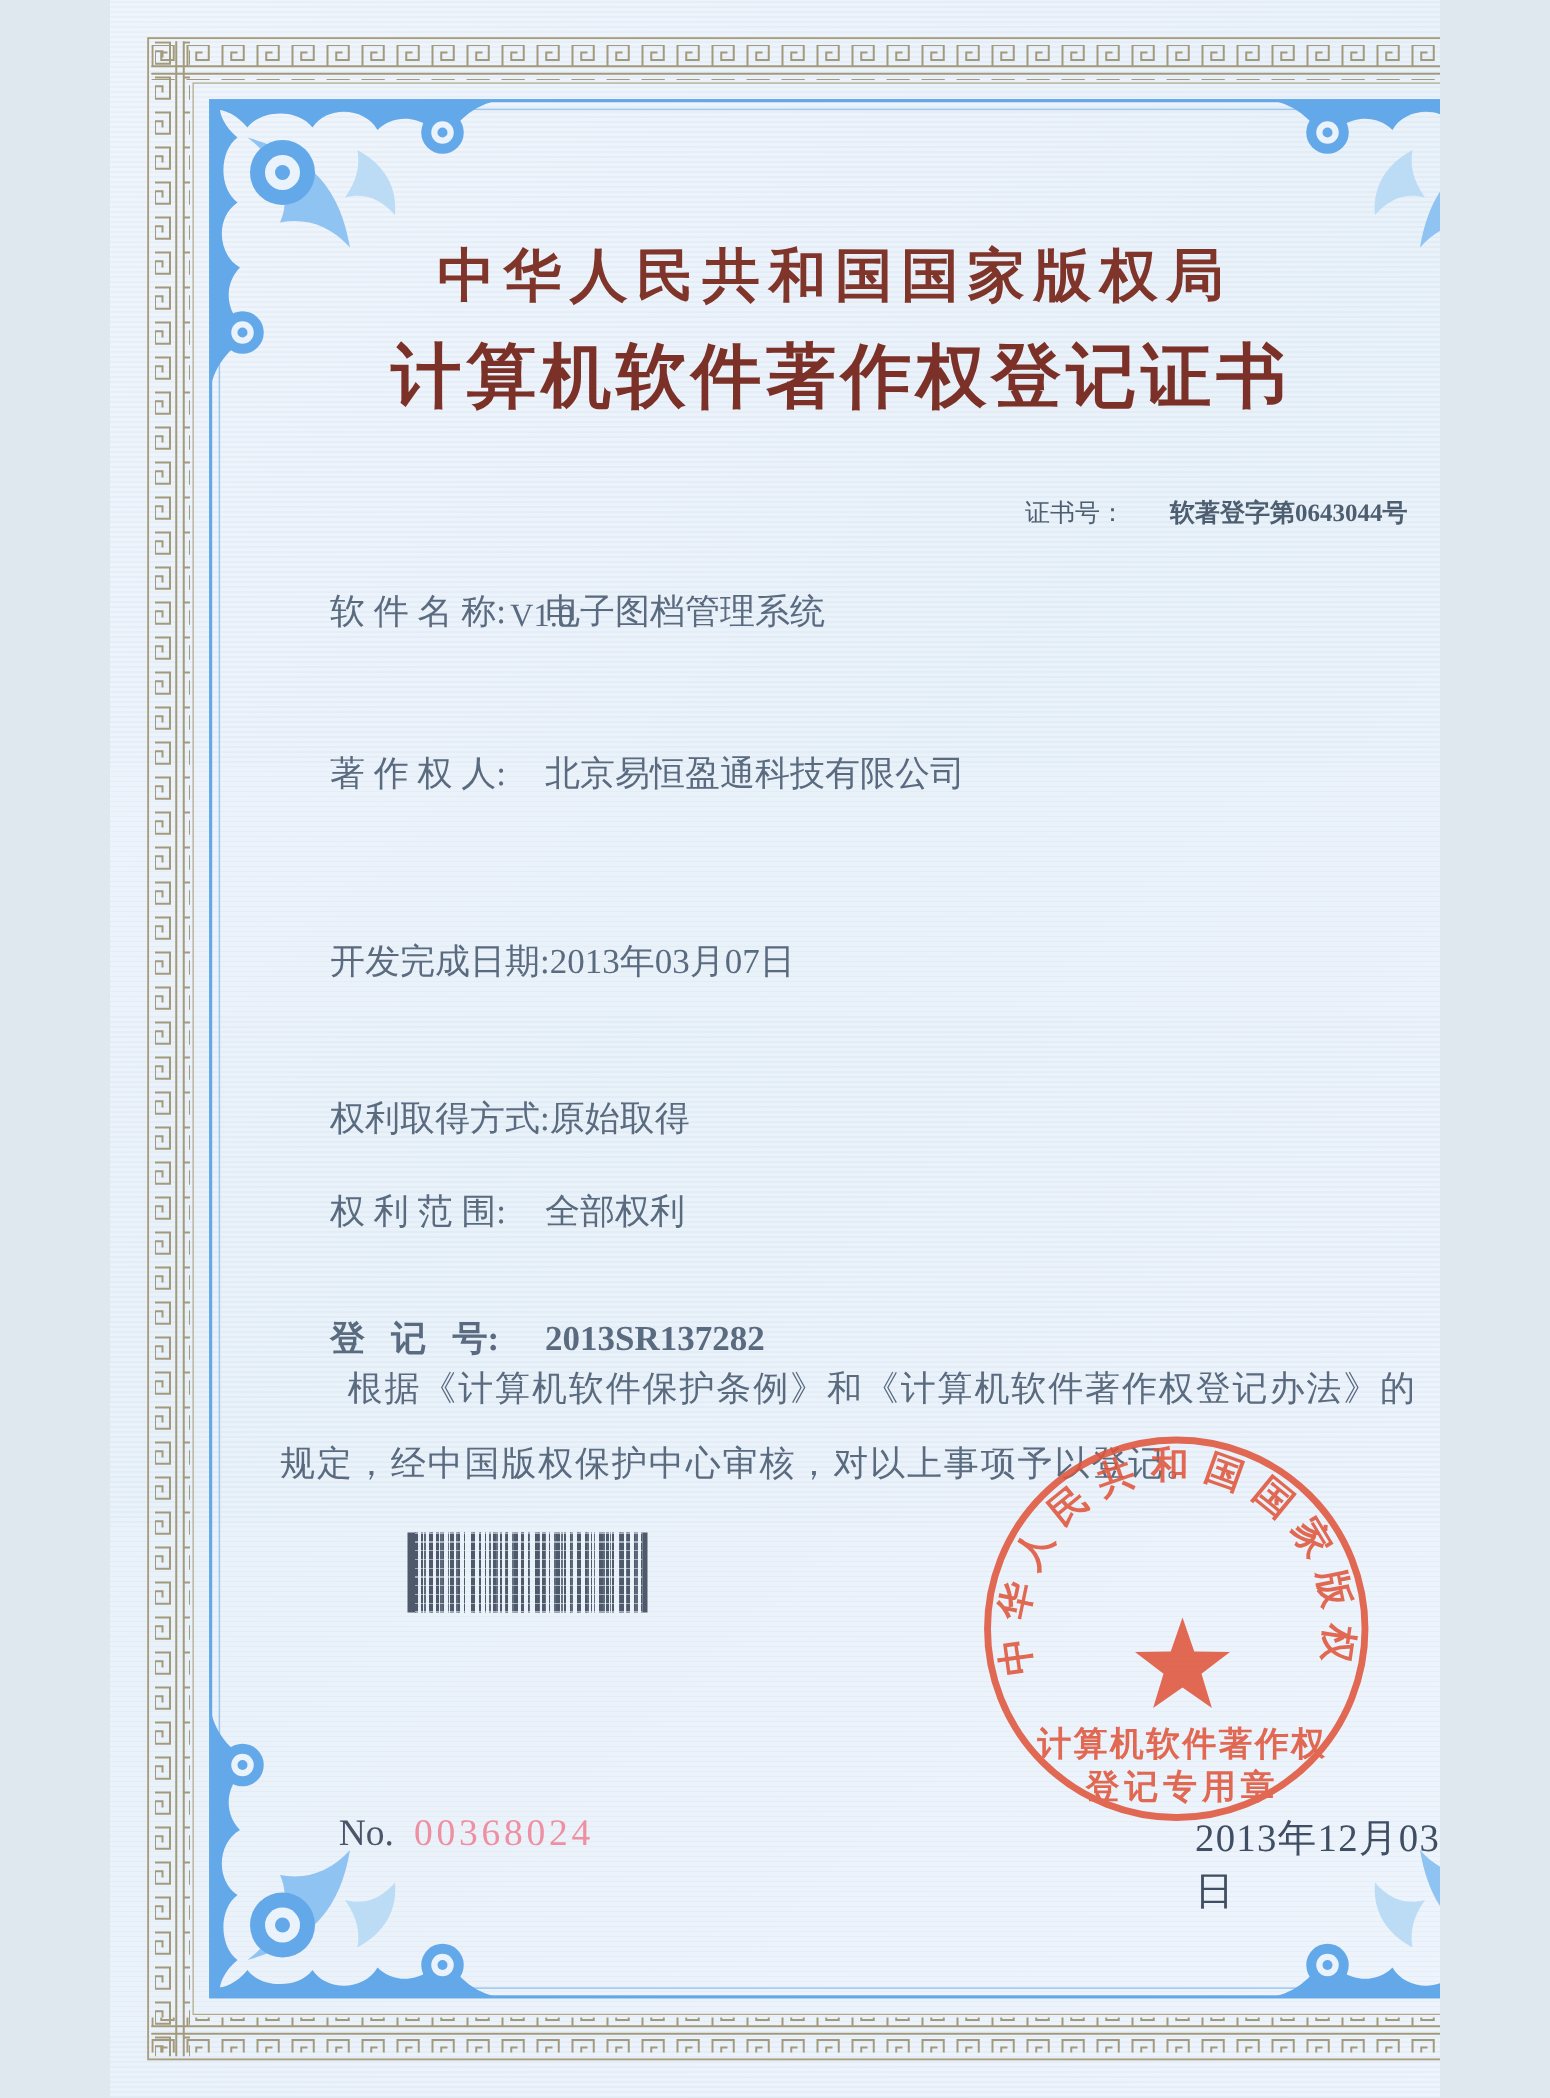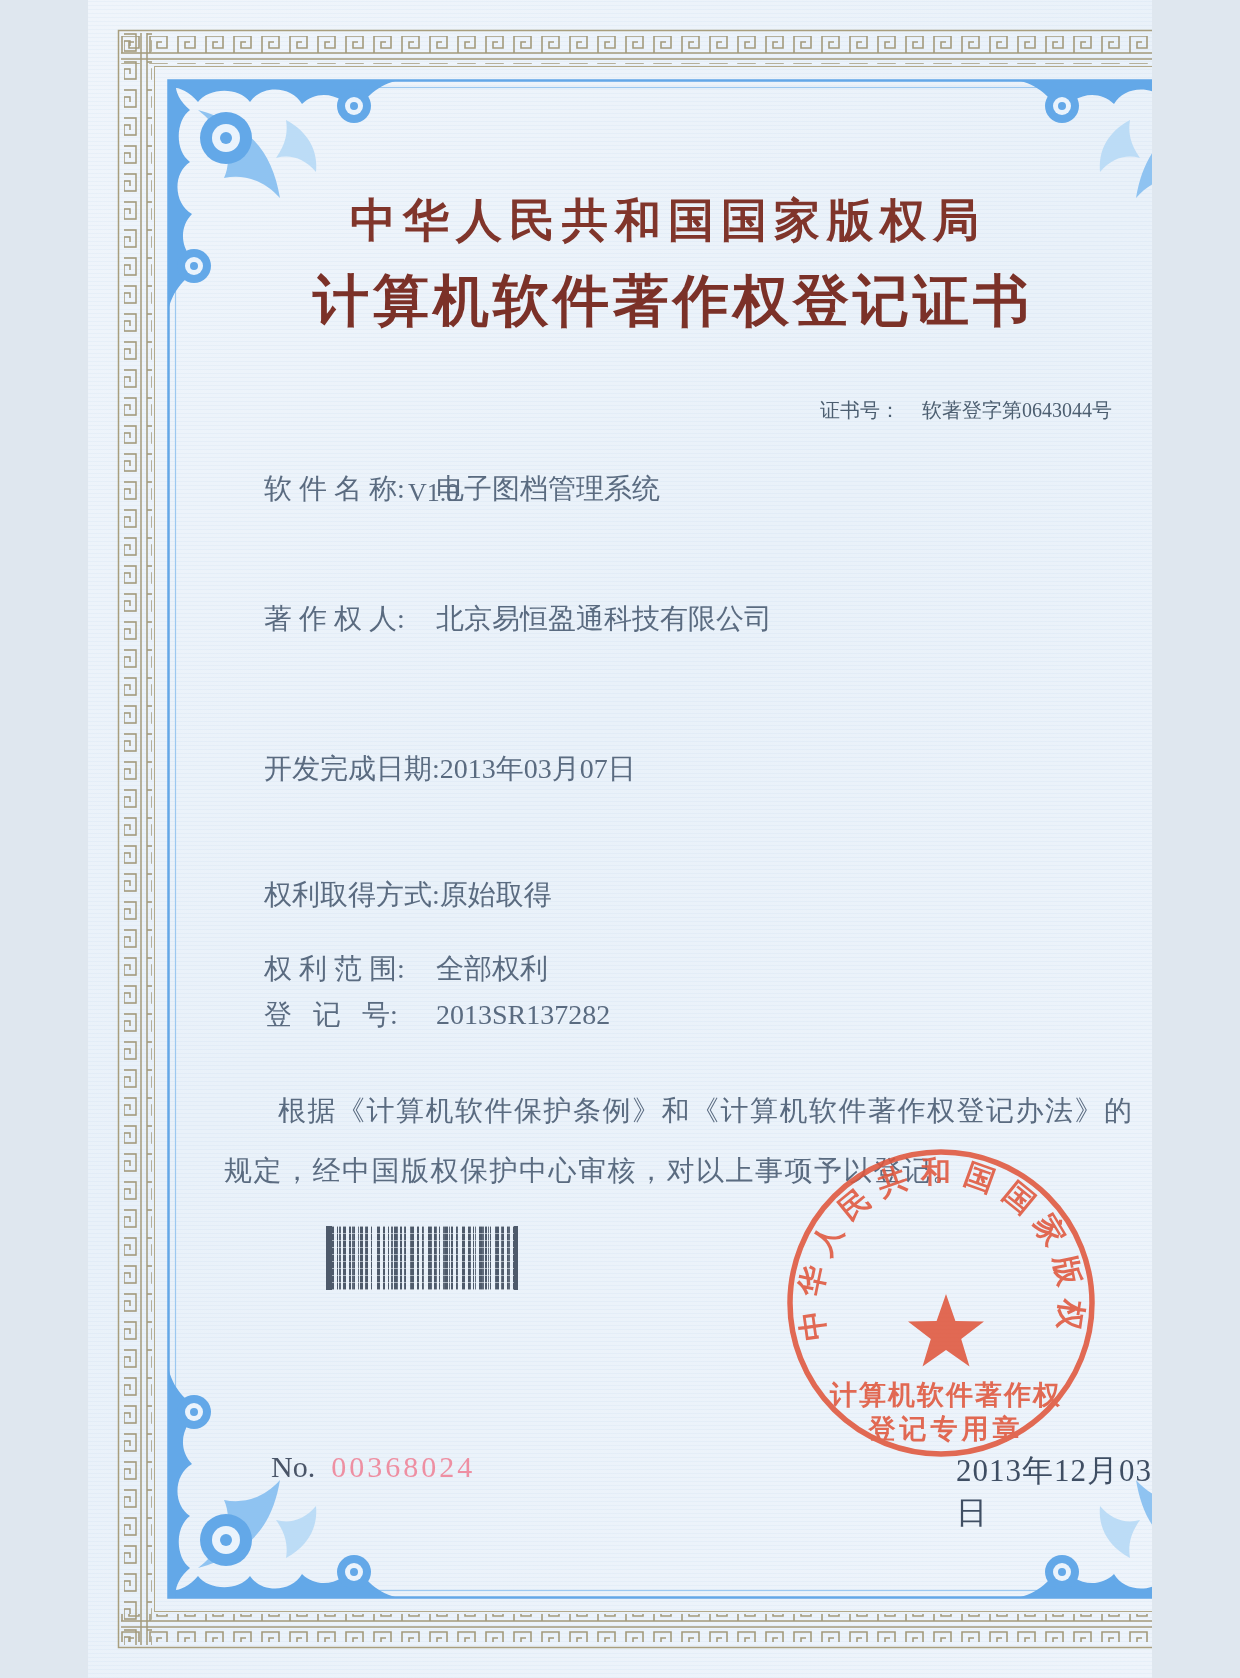--- a/index.html
+++ b/index.html
@@ -16,32 +16,32 @@
 
   .issuer {
     left:0; top:190px; width:1160px; text-align:center;
     font-size:46px; font-weight:700; letter-spacing:7px; color:#80352b;
   }
   .cert-title {
     left:0; top:264px; width:1170px; text-align:center;
     font-size:56px; font-weight:700; letter-spacing:4px; color:#7b3128;
   }
   .certno-row { left:712px; top:374px; font-size:20px; color:#4c5e70; white-space:pre; }
-  .certno-row .val { margin-left:22px; }
+  .certno-row .val { margin-left:36px;font-weight:bold; }
 
   .frow { left:148px; font-size:28px; color:#5a6b80; white-space:pre; }
   .frow .lbl { display:inline-block; min-width:172px; white-space:pre; }
   .frow .val { margin-left:0px; }
   .r0 { top:438px;font-family:Liberation Serif, serif; } .r0b { left:320px; top:478px; font-size:26px; color:#5a6b80; }
   .r1 { top:568px; }
   .r2 { top:718px; }
   .r3 { top:776px; }
   .r4 { top:844px; }
   .r5 { top:918px; }
-  .r6 { top:964px; }
+  .r6 { top:1020px;font-weight:bold; }
 
   .body-line { font-size:28px; color:#5a6b80; letter-spacing:1.5px; white-space:pre; }
   .bl1 { left:190px; top:1082px;margin-top:10px; }
   .bl2 { left:136px; top:1152px; }
 
   .barcode {
     left:238px; top:1226px; width:182px; height:64px;
     border-left:6px solid #4e5a6b; border-right:4px solid #4e5a6b;
     background:
       repeating-linear-gradient(0deg, rgba(238,244,250,0.55) 0 1px, rgba(0,0,0,0) 1px 7px),

